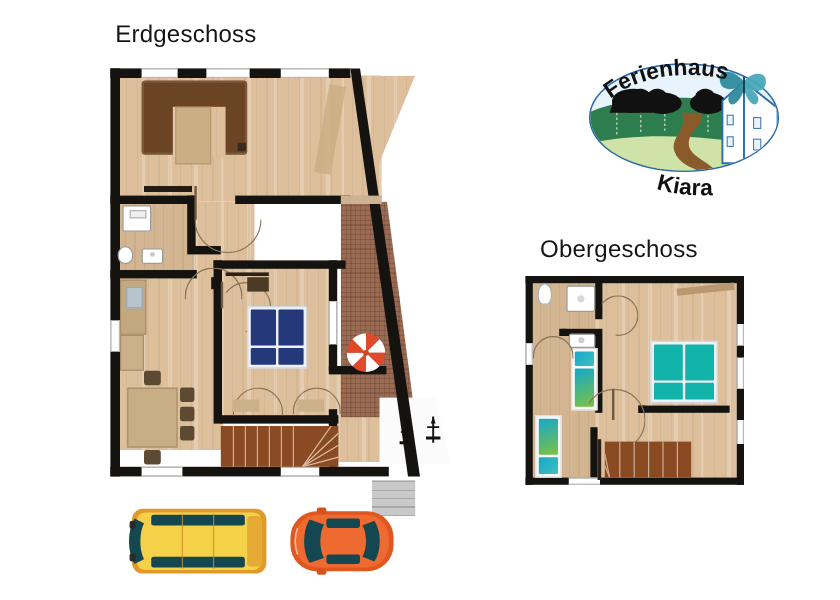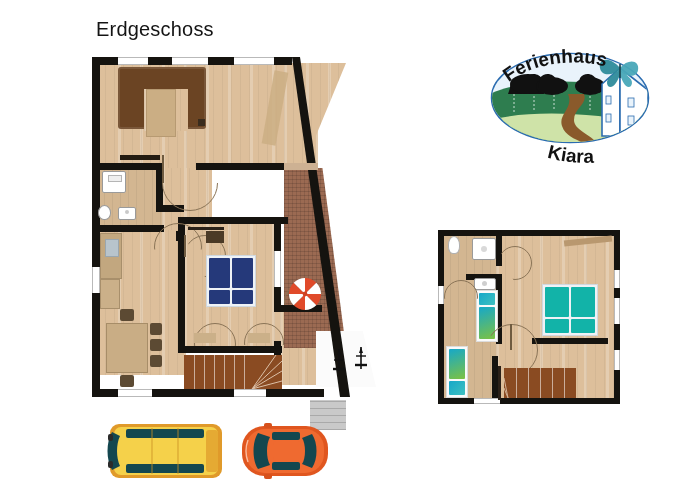--- a/index.html
+++ b/index.html
@@ -137,20 +137,21 @@
   
   .parasol { position: absolute; border-radius: 50%; }
 </style>
 </head>
 <body>
 
 <div class="stage">
 
   <div class="floor-title" id="title-eg">Erdgeschoss</div>
 
+  <div class="floor-title" id="title-og">Obergeschoss</div>
 
 
   <div class="abs" id="logo">
     <svg width="200" height="140" viewBox="0 0 200 140">
       <defs>
         <clipPath id="ovalclip">
           <ellipse cx="100" cy="70" rx="78" ry="44"></ellipse>
         </clipPath>
       </defs>
 

